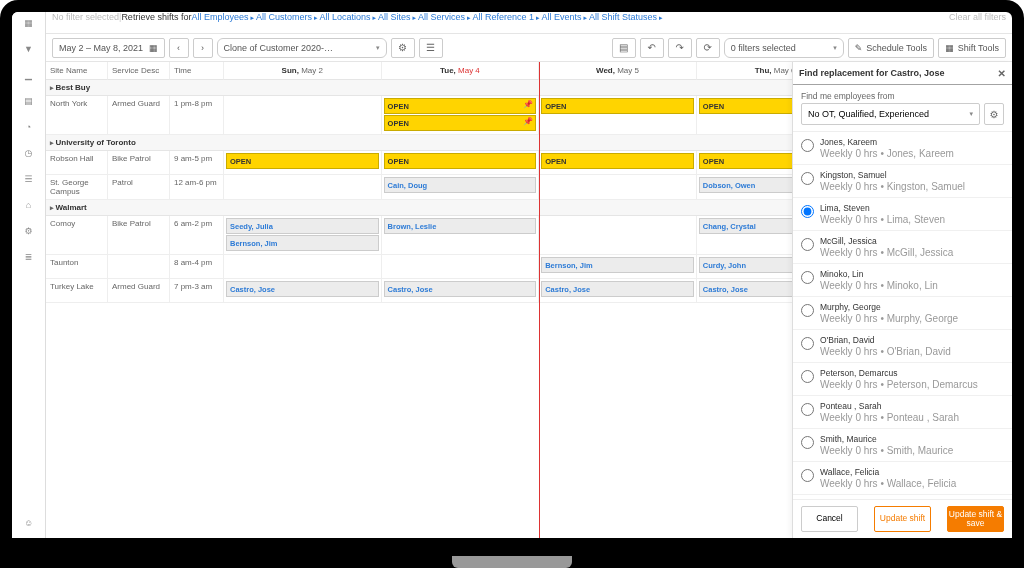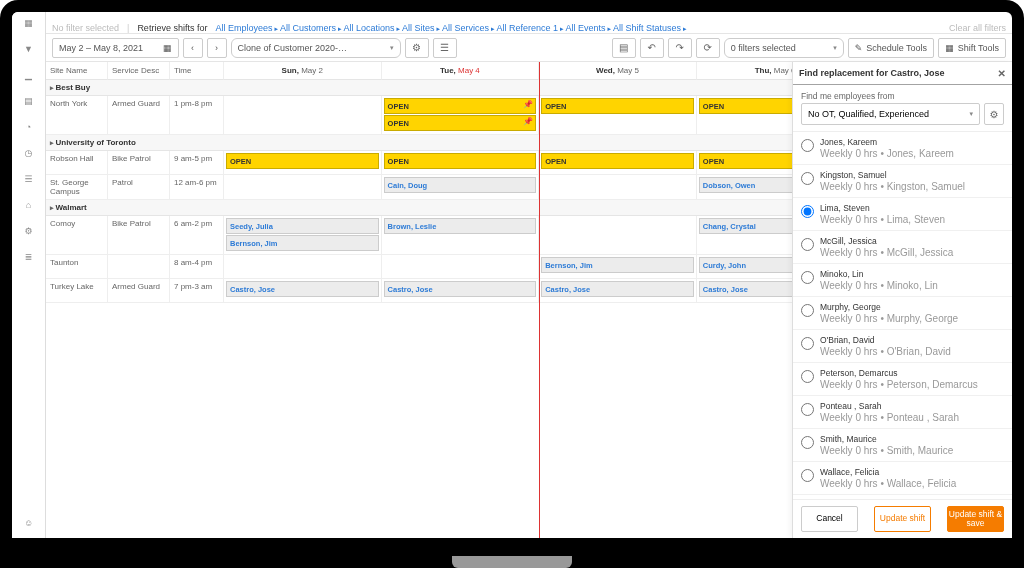--- a/index.html
+++ b/index.html
@@ -4,29 +4,29 @@
 <style>
 * { margin:0; padding:0; box-sizing:border-box; font-family:Arial,Helvetica,sans-serif; }
 body { background:#fff; width:1024px; height:568px; overflow:hidden; position:relative; }
 .frame { position:absolute; inset:0; border:12px solid #000; border-bottom:30px solid #000; border-radius:18px 18px 0 0; background:#fff; overflow:hidden; }
 .stand { position:absolute; bottom:0; left:50%; transform:translateX(-50%); width:120px; height:12px; background:#999; border-radius:0 0 6px 6px; }
 .baseplate { position:absolute; bottom:-4px; left:50%; transform:translateX(-50%); width:980px; height:18px; background:#c9c9c9; border-radius:4px; }
 .app { display:flex; height:100%; font-size:9px; color:#555; }
 .left-rail { width:34px; background:#fff; border-right:1px solid #ddd; display:flex; flex-direction:column; align-items:center; padding-top:4px; gap:12px; }
 .left-rail .ric { width:14px; height:14px; display:flex; align-items:center; justify-content:center; color:#888; }
 .main { flex:1; display:flex; flex-direction:column; min-width:0; }
-.topbar { height:22px; border-bottom:1px solid #e5e5e5; display:flex; align-items:flex-end; padding:0 6px; gap:8px; }
+.topbar { height:22px; border-bottom:1px solid #e5e5e5; display:flex; align-items:flex-start; padding:0 6px; }
 .no-filter { color:#bbb; font-size:9px; }
 .divv { color:#ccc; }
 .retrieve { color:#333; font-size:9px; }
 .filter-link { color:#2d7bd6; font-size:9px; cursor:pointer; white-space:nowrap; }
 .filter-link::after { content:' ▸'; font-size:7px; }
 .clear-all { margin-left:auto; color:#bbb; font-size:9px; }
 .toolbar { height:28px; border-bottom:1px solid #e5e5e5; display:flex; align-items:center; padding:0 6px; gap:4px; }
-.dr { border:1px solid #ccc; border-radius:2px; height:20px; display:flex; align-items:center; padding:0 6px; font-size:9px; gap:20px; }
+.dr { border:1px solid #ccc; border-radius:2px; height:20px; display:flex; align-items:center; padding:0 6px; font-size:9px; gap:6px; }
 .nav-btn { border:1px solid #ccc; width:20px; height:20px; display:flex; align-items:center; justify-content:center; border-radius:2px; font-size:9px; cursor:pointer; background:#fff; }
 .select-like { border:1px solid #ccc; height:20px; border-radius:6px; display:flex; align-items:center; padding:0 6px; font-size:9px; gap:6px; min-width:0; }
 .select-like .caret { margin-left:auto; font-size:7px; color:#888; }
 .icon-btn { border:1px solid #ccc; width:24px; height:20px; display:flex; align-items:center; justify-content:center; border-radius:2px; font-size:10px; cursor:pointer; background:#fff; color:#666; }
 .spacer { flex:1; }
 .tool-btn { border:1px solid #ccc; height:20px; border-radius:2px; display:flex; align-items:center; padding:0 6px; font-size:9px; gap:4px; background:#fff; cursor:pointer; white-space:nowrap; }
 .grid-wrap { flex:1; overflow:hidden; position:relative; }
 .grid { display:grid; grid-template-columns:62px 62px 54px repeat(5,1fr); font-size:8px; }
 .hd { border-bottom:1px solid #e5e5e5; padding:4px 4px; color:#666; background:#fff; border-right:1px solid #eee; text-align:center; }
 .hd.left { text-align:left; }

